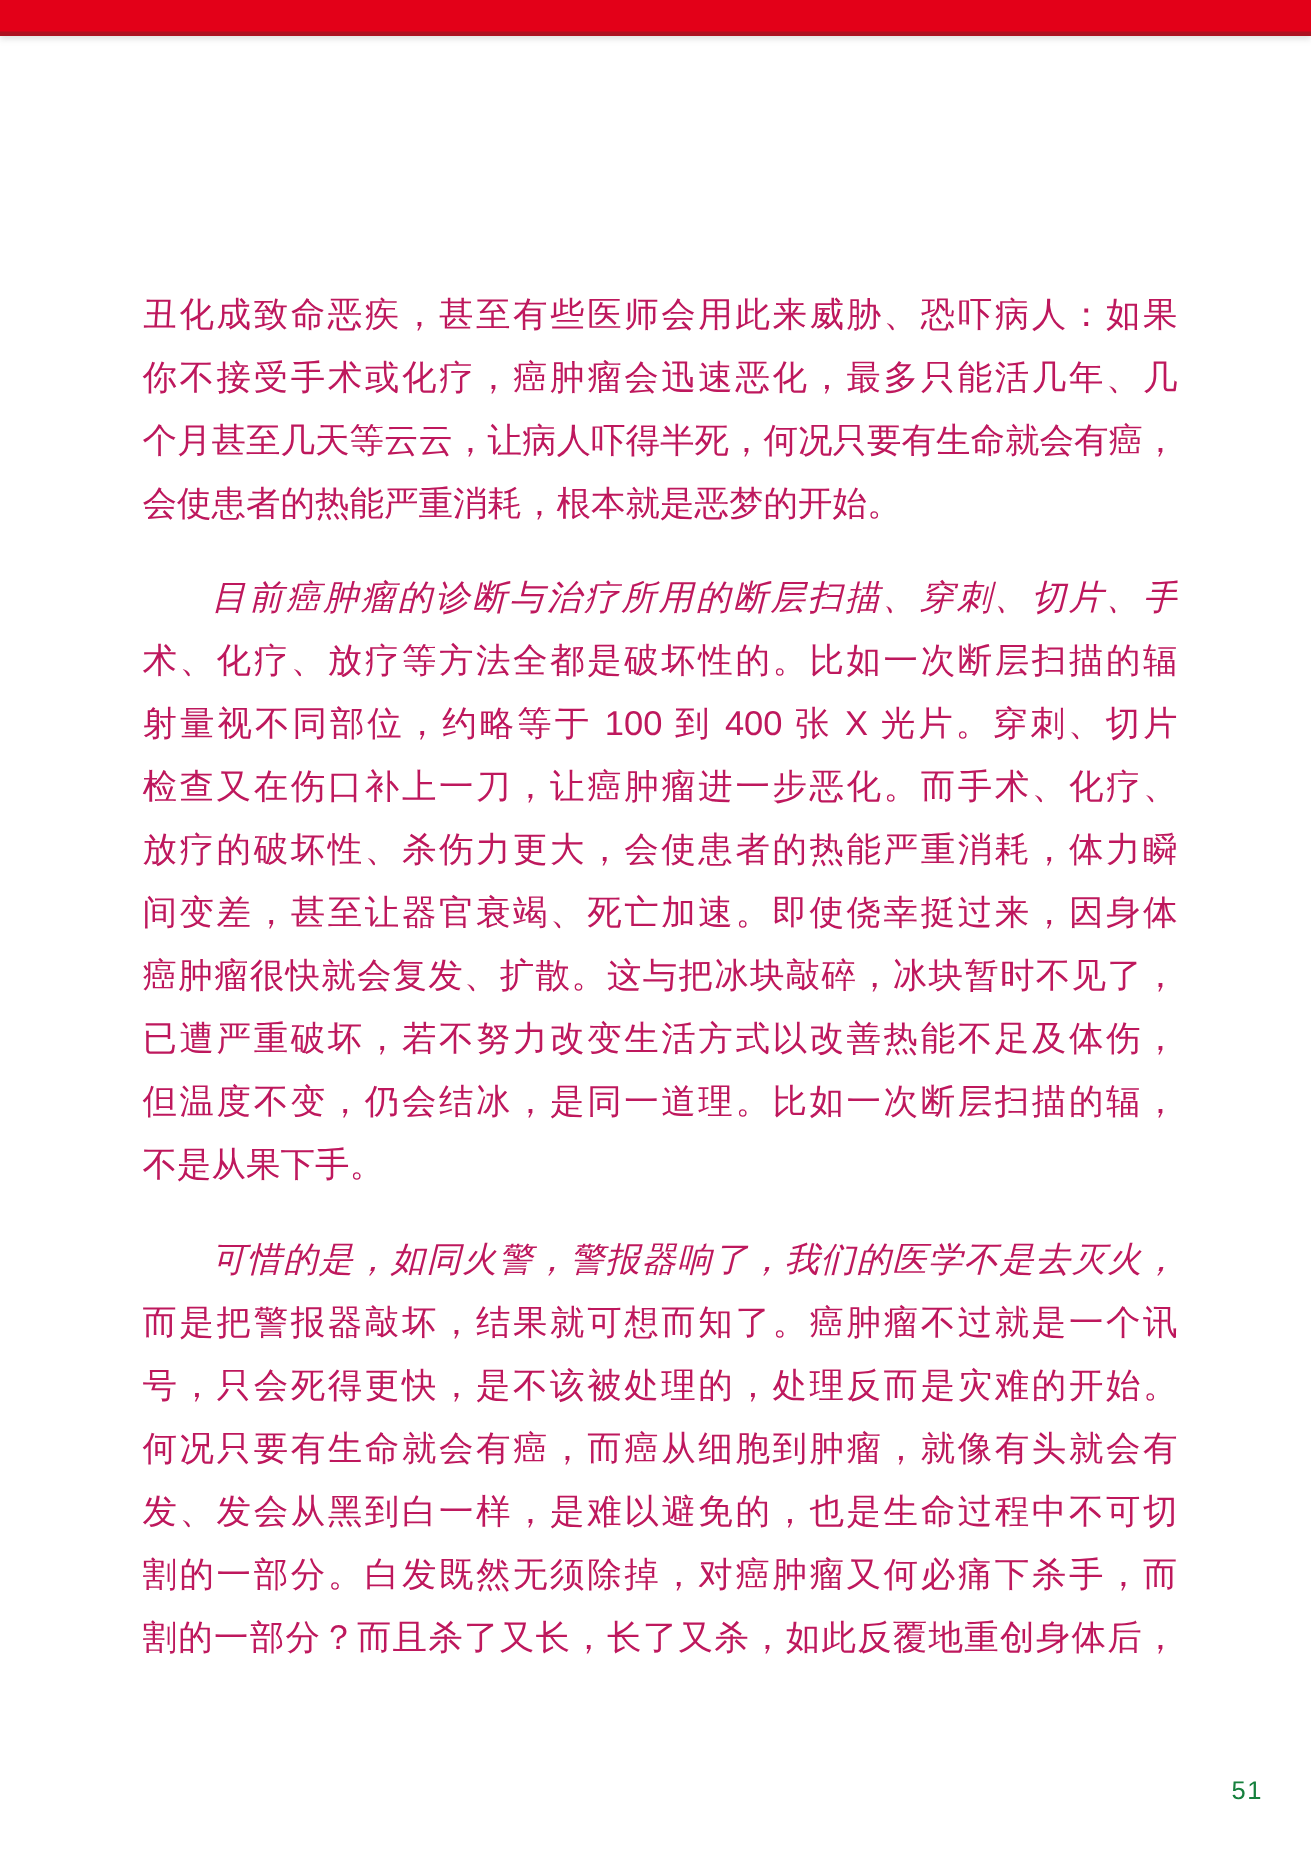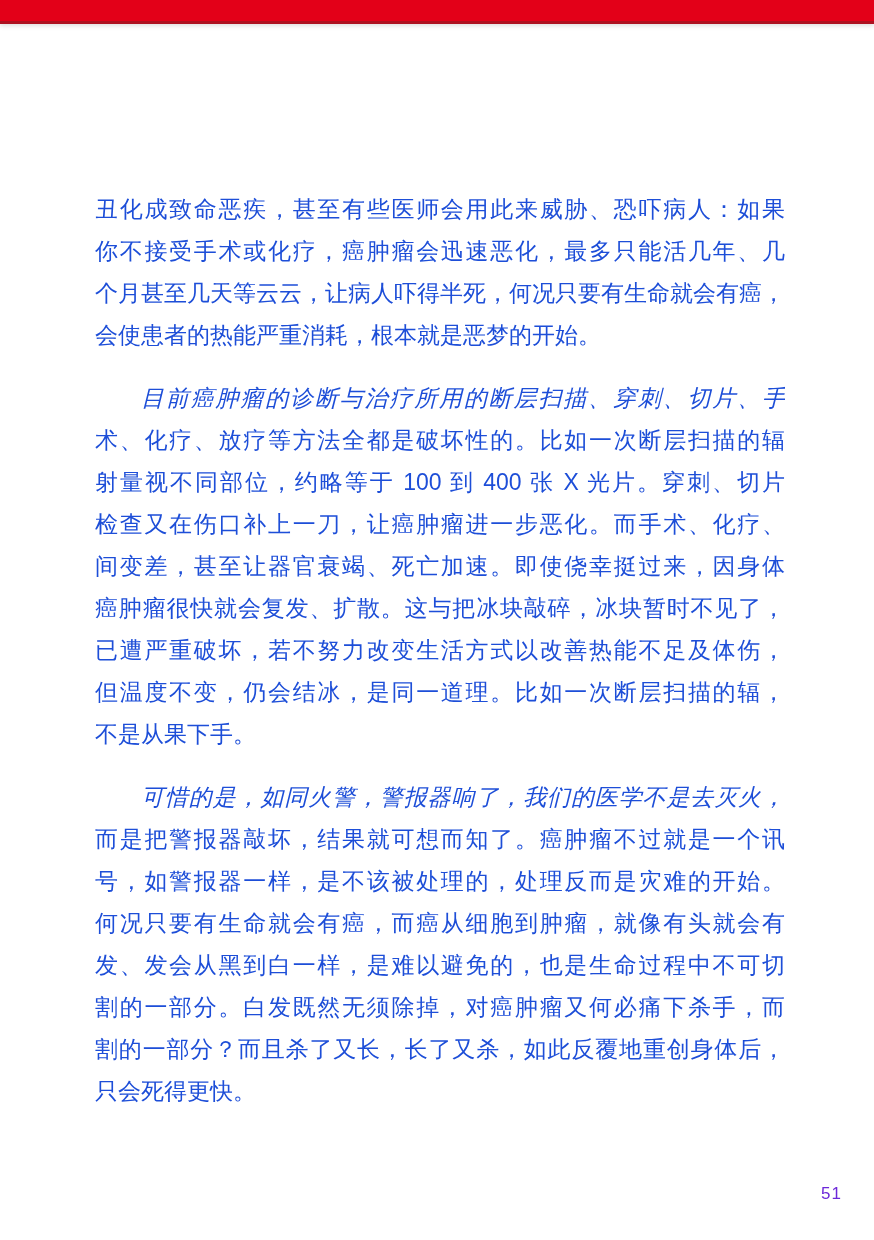--- a/index.html
+++ b/index.html
@@ -30,72 +30,72 @@
     top: 188px;
     width: 690px;
   }
   .paragraph {
     margin: 0 0 21px 0;
   }
   .line {
     height: 42px;
     line-height: 42px;
     font-size: 23px;
-    color: #1d4ed8;
+    color: #be185d;
     white-space: nowrap;
     overflow: hidden;
     text-align: left;
     font-family: "Liberation Sans", sans-serif;
   }
   .line.stretch {
     text-align: justify;
     text-align-last: justify;
     text-justify: inter-character;
   }
   .paragraph.indent .line:first-child {
     text-indent: 2em;
     font-style: italic;
   }
   .page-number {
     position: absolute;
     right: 32px;
     top: 1184px;
     font-size: 17px;
     letter-spacing: 1px;
-    color: #6d28d9;
+    color: #15803d;
   }
 </style>
 </head>
 <body>
 
 <div class="page-root">
   <div class="top-bar"></div>
   <div class="text-block" id="paragraphs-root">
       <div class="paragraph">
         <div class="line stretch">丑化成致命恶疾，甚至有些医师会用此来威胁、恐吓病人：如果</div>
         <div class="line stretch">你不接受手术或化疗，癌肿瘤会迅速恶化，最多只能活几年、几</div>
         <div class="line stretch">个月甚至几天等云云，让病人吓得半死，何况只要有生命就会有癌，</div>
         <div class="line">会使患者的热能严重消耗，根本就是恶梦的开始。</div>
       </div>
       <div class="paragraph indent">
         <div class="line stretch">目前癌肿瘤的诊断与治疗所用的断层扫描、穿刺、切片、手</div>
         <div class="line stretch">术、化疗、放疗等方法全都是破坏性的。比如一次断层扫描的辐</div>
         <div class="line stretch">射量视不同部位，约略等于 100 到 400 张 X 光片。穿刺、切片</div>
         <div class="line stretch">检查又在伤口补上一刀，让癌肿瘤进一步恶化。而手术、化疗、</div>
+        <div class="line stretch">放疗的破坏性、杀伤力更大，会使患者的热能严重消耗，体力瞬</div>
         <div class="line stretch">间变差，甚至让器官衰竭、死亡加速。即使侥幸挺过来，因身体</div>
         <div class="line stretch">癌肿瘤很快就会复发、扩散。这与把冰块敲碎，冰块暂时不见了，</div>
         <div class="line stretch">已遭严重破坏，若不努力改变生活方式以改善热能不足及体伤，</div>
         <div class="line stretch">但温度不变，仍会结冰，是同一道理。比如一次断层扫描的辐，</div>
         <div class="line">不是从果下手。</div>
       </div>
       <div class="paragraph indent">
         <div class="line stretch">可惜的是，如同火警，警报器响了，我们的医学不是去灭火，</div>
         <div class="line stretch">而是把警报器敲坏，结果就可想而知了。癌肿瘤不过就是一个讯</div>
-        <div class="line stretch">号，如警报器一样，是不该被处理的，处理反而是灾难的开始。</div>
+        <div class="line stretch">号，只会死得更快，是不该被处理的，处理反而是灾难的开始。</div>
         <div class="line stretch">何况只要有生命就会有癌，而癌从细胞到肿瘤，就像有头就会有</div>
         <div class="line stretch">发、发会从黑到白一样，是难以避免的，也是生命过程中不可切</div>
         <div class="line stretch">割的一部分。白发既然无须除掉，对癌肿瘤又何必痛下杀手，而</div>
         <div class="line stretch">割的一部分？而且杀了又长，长了又杀，如此反覆地重创身体后，</div>
-        <div class="line">只会死得更快。</div>
       </div>
     </div>
   <div class="page-number">51</div>
 </div>
 
 </body></html>

